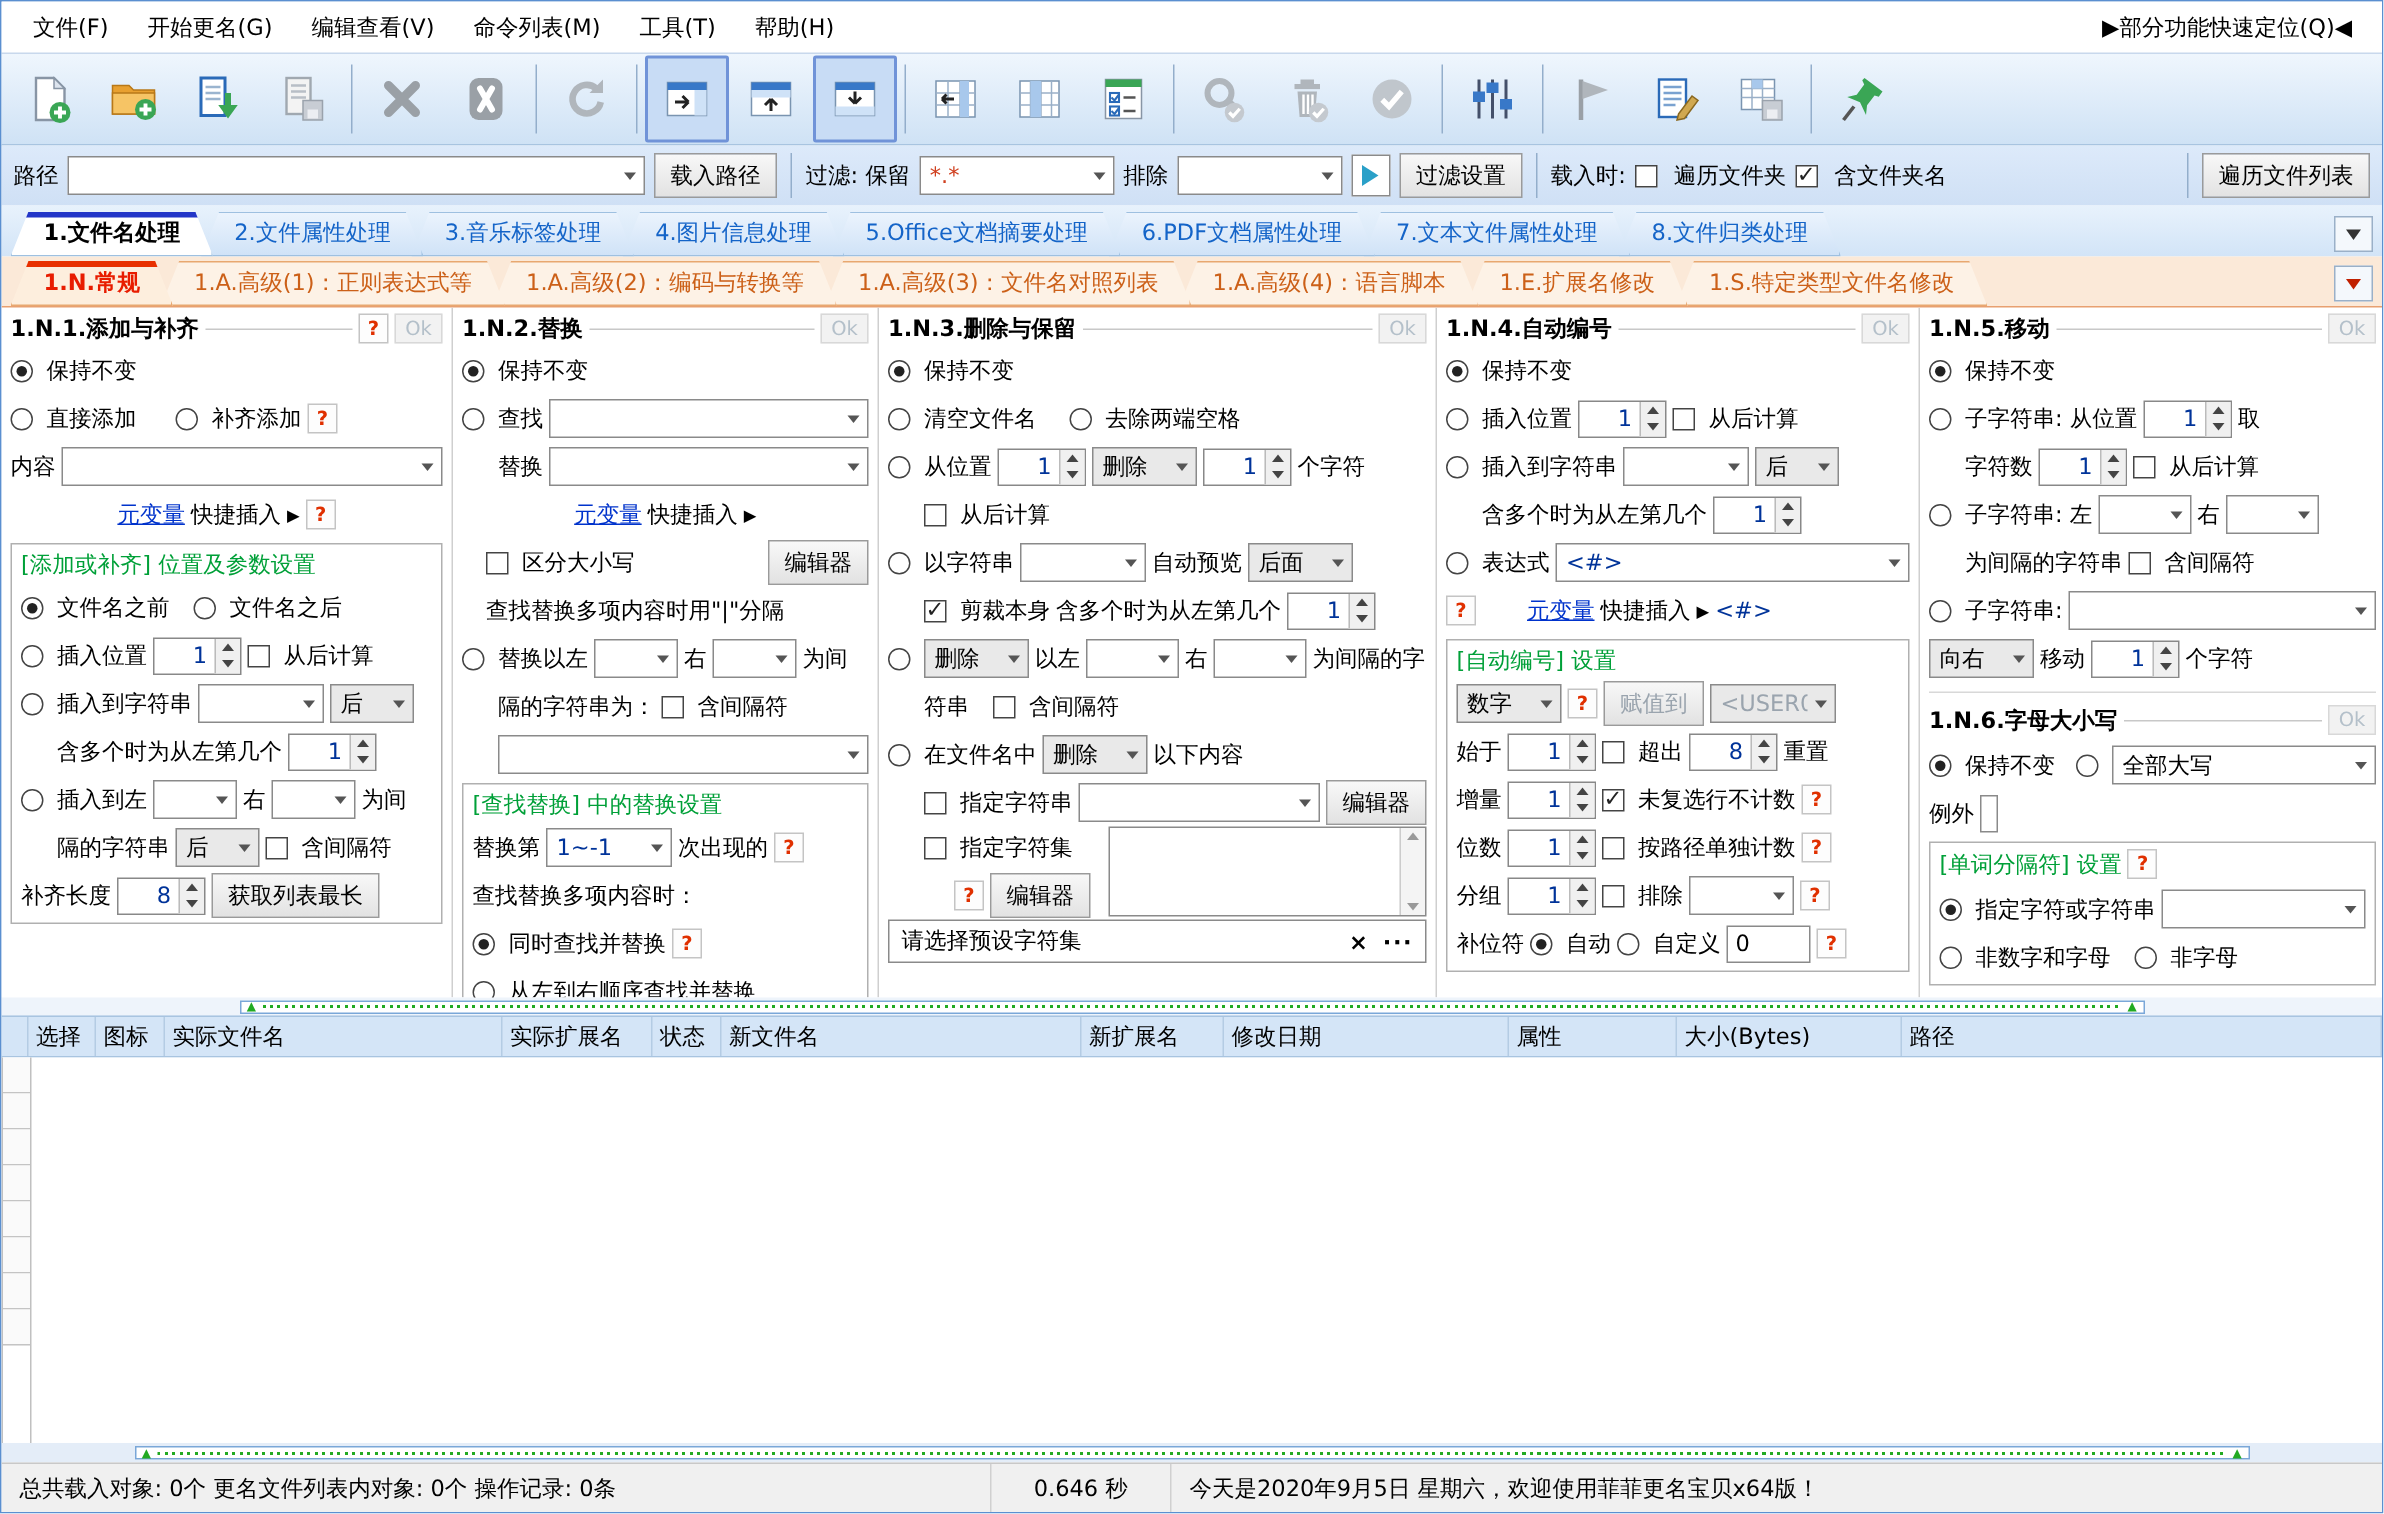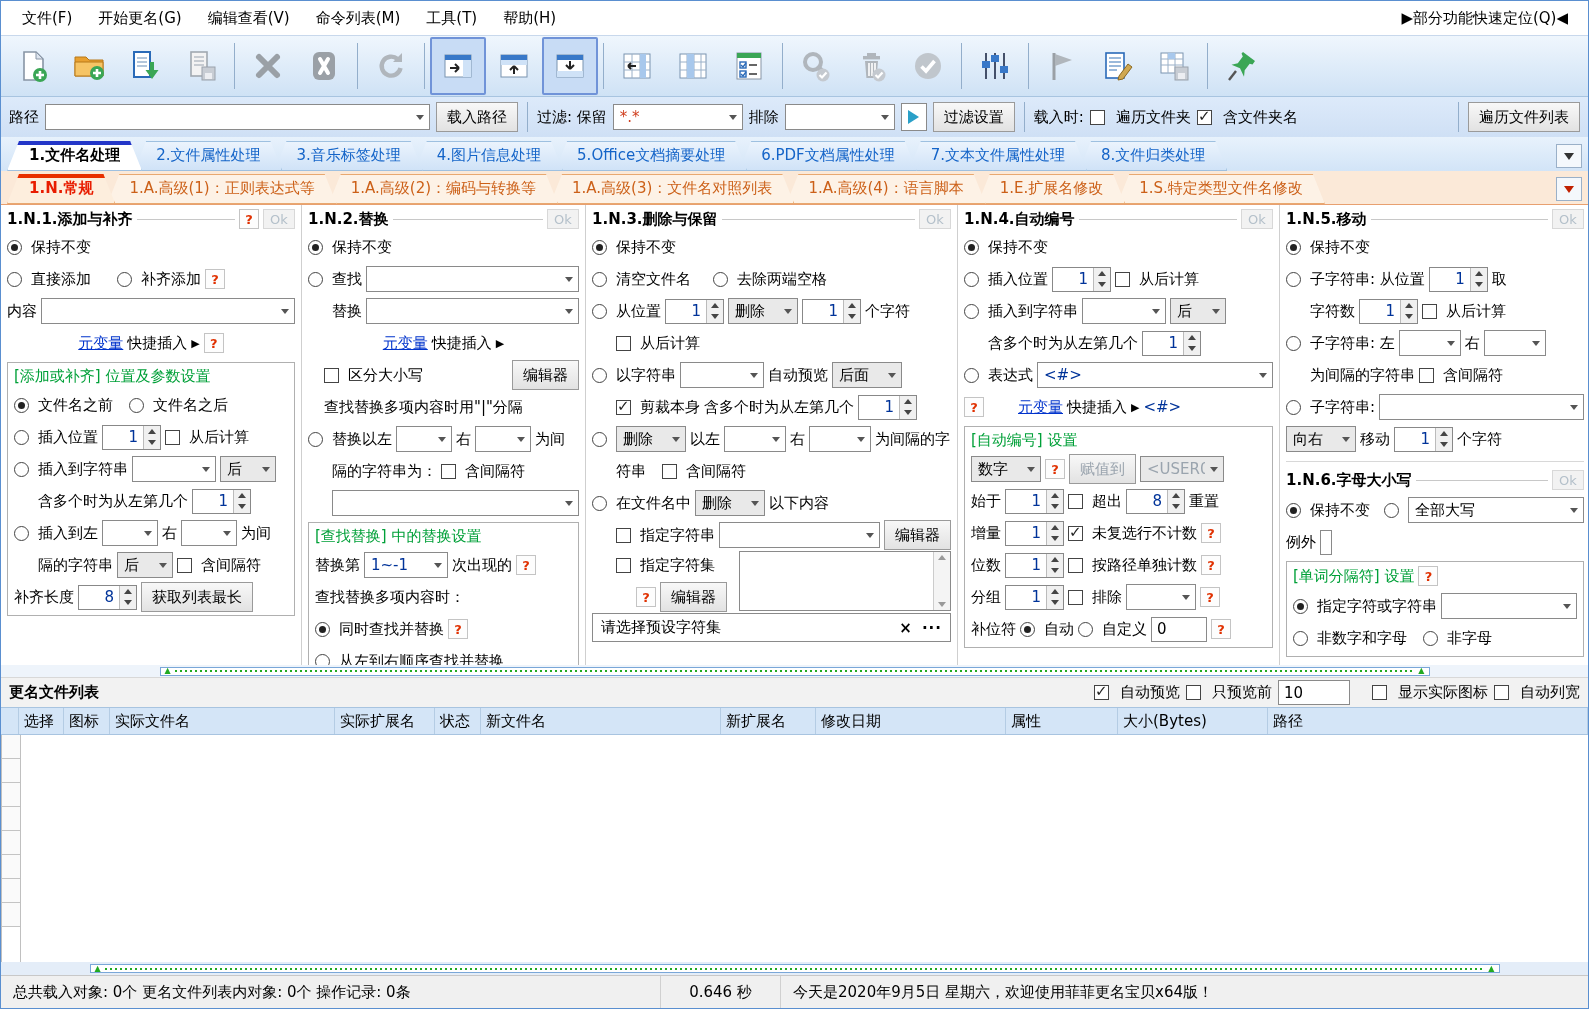--- a/index.html
+++ b/index.html
@@ -1029,37 +1029,20 @@
   </div>
 
   <div class="split split1">
     <div class="grip" style="width:1270px">
         <span class="tri">▲</span>
         <span class="dots"></span>
         <span class="tri">▲</span>
       </div>
   </div>
 
-  <div class="listbar">
-    <span class="bt">更名文件列表</span>
-    <span class="opts">
-      <span class="check on"></span>
-        <span class="lbl">自动预览</span>
-      <span class="check"></span>
-        <span class="lbl">只预览前</span>
-      <span class="txtbox" style="width:72px">
-          <span>10</span>
-        </span>
-      <span style="width:10px"></span>
-      <span class="check"></span>
-        <span class="lbl">显示实际图标</span>
-      <span class="check"></span>
-        <span class="lbl">自动列宽</span>
-    </span>
-  </div>
 
   <div class="thead" id="thead">
       <span class="th" style="width: 18px;"></span>
       <span class="th" style="width: 45px;">选择</span>
       <span class="th" style="width: 46px;">图标</span>
       <span class="th" style="width: 225px;">实际文件名</span>
       <span class="th" style="width: 100px;">实际扩展名</span>
       <span class="th" style="width: 46px;">状态</span>
       <span class="th" style="width: 240px;">新文件名</span>
       <span class="th" style="width: 95px;">新扩展名</span>

